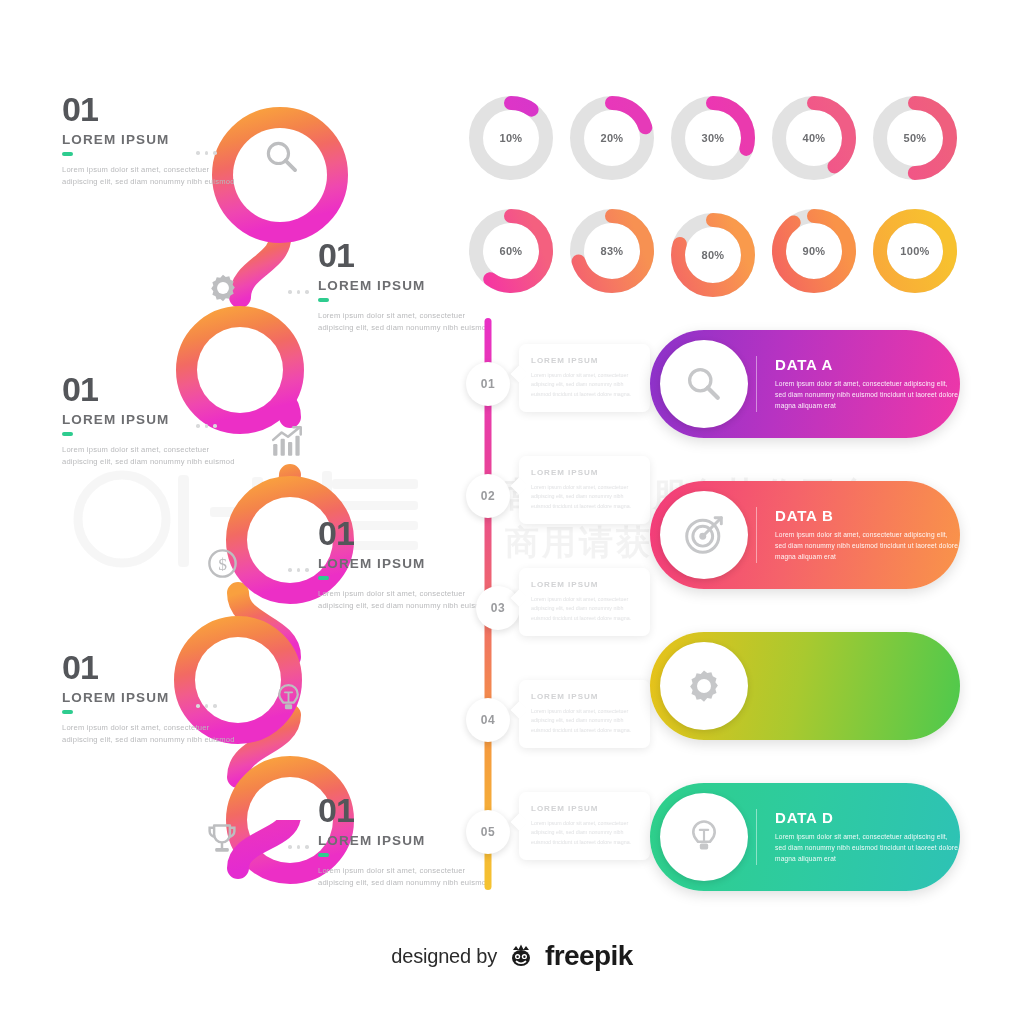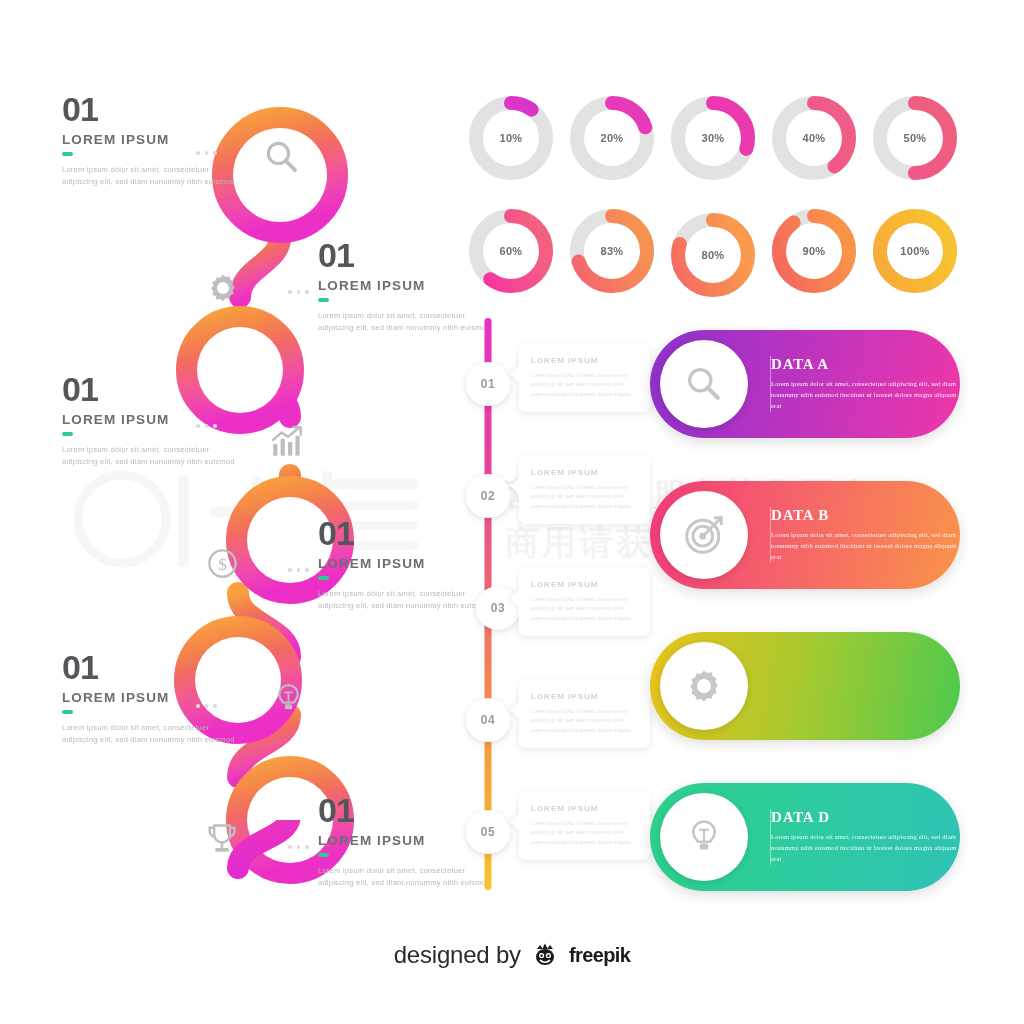--- a/index.html
+++ b/index.html
@@ -66,33 +66,33 @@
     position:absolute;width:310px;height:108px;border-radius:54px;
     box-shadow:0 4px 13px rgba(0,0,0,.13);
     display:flex;align-items:center;
   }
   .pill .badge{
     width:88px;height:88px;border-radius:50%;background:#fff;
     margin-left:10px;flex:0 0 88px;
     display:flex;align-items:center;justify-content:center;
     box-shadow:0 2px 7px rgba(0,0,0,.12);
   }
-  .pill .ptxt{margin-left:22px;border-left:1px solid rgba(255,255,255,.45);font-family:Liberation Serif, serif;}
+  .pill .ptxt{margin-left:8px;padding-left:18px;border-left:1px solid rgba(255,255,255,.45);}
   .pill .ptitle{
     font-size:15px;font-weight:bold;color:#fff;letter-spacing:.8px;margin-bottom:6px;
   }
   .pill .pbody{font-size:6.6px;line-height:1.62;color:rgba(255,255,255,.93);letter-spacing:.15px;}
 
   
   .footer{
     position:absolute;left:0;top:940px;width:1024px;
     display:flex;align-items:center;justify-content:center;gap:9px;
   }
-  .footer .d1{font-size:24px;color:#2b2b2b;letter-spacing:-.2px;}
-  .footer .d2{font-size:20px;color:#1a1a1a;font-weight:bold;letter-spacing:-.6px;}
+  .footer .d1{font-size:20px;color:#2b2b2b;letter-spacing:-.2px;}
+  .footer .d2{font-size:28px;color:#1a1a1a;font-weight:bold;letter-spacing:-.6px;}
 
   
   .wm{position:absolute;pointer-events:none;opacity:.5;}
 </style>
 </head>
 <body>
 
 <div class="stage">
 
   <svg class="wm" style="left:60px;top:455px;" width="420" height="130" viewBox="0 0 420 130">

